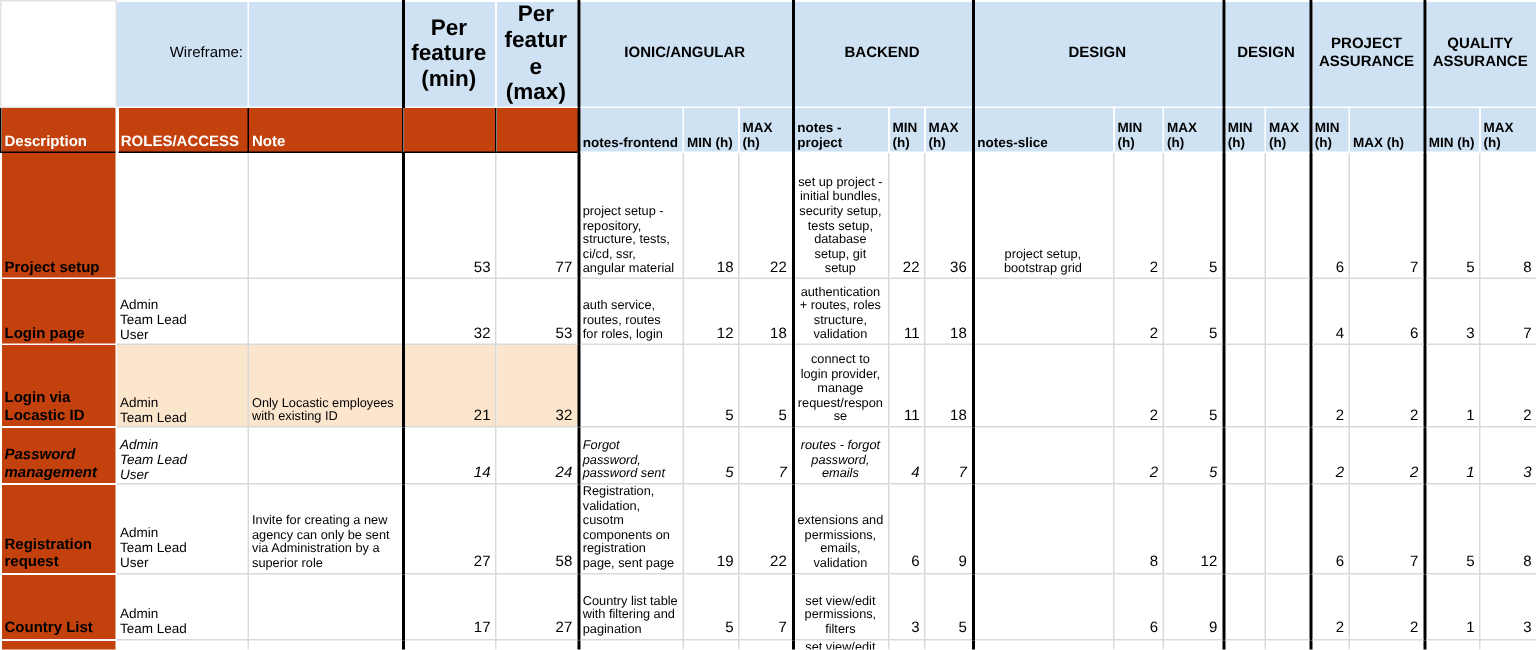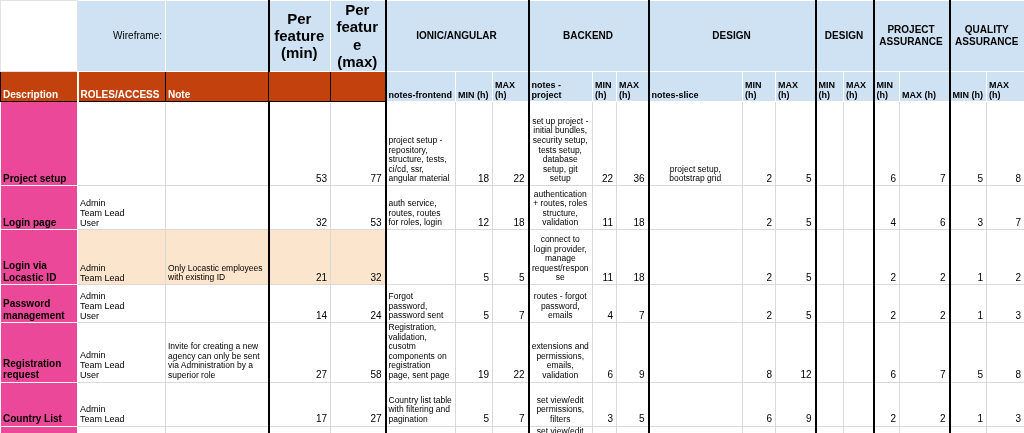--- a/index.html
+++ b/index.html
@@ -8,21 +8,21 @@
   td{border:1px solid #d9d9d9;padding:0 3px 1px 2px;vertical-align:bottom;overflow:hidden;
      word-wrap:break-word;font-size:8.5px;line-height:1.13;color:#000}
   .hdr-blue{background:#cfe2f3;border-color:#fff}
   .a1{background:#fff;border-color:#e3e3e3}
   .wire{font-size:10px;text-align:right;vertical-align:middle}
   .pfh{font-weight:bold;font-size:15px;text-align:center;vertical-align:middle;line-height:1.15}
   .group{font-weight:bold;font-size:10px;text-align:center;vertical-align:middle}
   .black{background:#c2410c;color:#fff;font-weight:bold;font-size:10px;border:1px solid #000}
   .gapA{border-right:2px solid #fff}
   .subh{font-weight:bold;font-size:9px}
-  .desc{background:#ec4899;border-color:#fff;font-weight:bold;font-size:10px}
+  .desc{background:#c2410c;border-color:#fff;font-weight:bold;font-size:10px}
   .num{text-align:right;font-size:10px;padding-right:3px}
   .note{font-size:8.5px}
   .right{text-align:center}
   .roles{white-space:pre-line;font-size:9px}
   .hl{background:#fce5cd}
   .tl{border-left:2px solid #000}
 </style>
 </head>
 <body>
 
@@ -150,21 +150,21 @@
           <td class="note right tl"></td>
           <td class="num">2</td>
           <td class="num">5</td>
           <td class="num tl"></td>
           <td class="num"></td>
           <td class="num tl">2</td>
           <td class="num">2</td>
           <td class="num tl">1</td>
           <td class="num">2</td>
         </tr>
-        <tr style="height: 38px;">
+        <tr style="height: 38px; font-style: italic;">
           <td class="desc">Password management</td>
           <td class="roles hlable">Admin
 Team Lead
 User</td>
           <td class="note hlable"></td>
           <td class="num hlable tl">14</td>
           <td class="num hlable">24</td>
           <td class="note tl">Forgot password, password sent</td>
           <td class="num">5</td>
           <td class="num">7</td>

